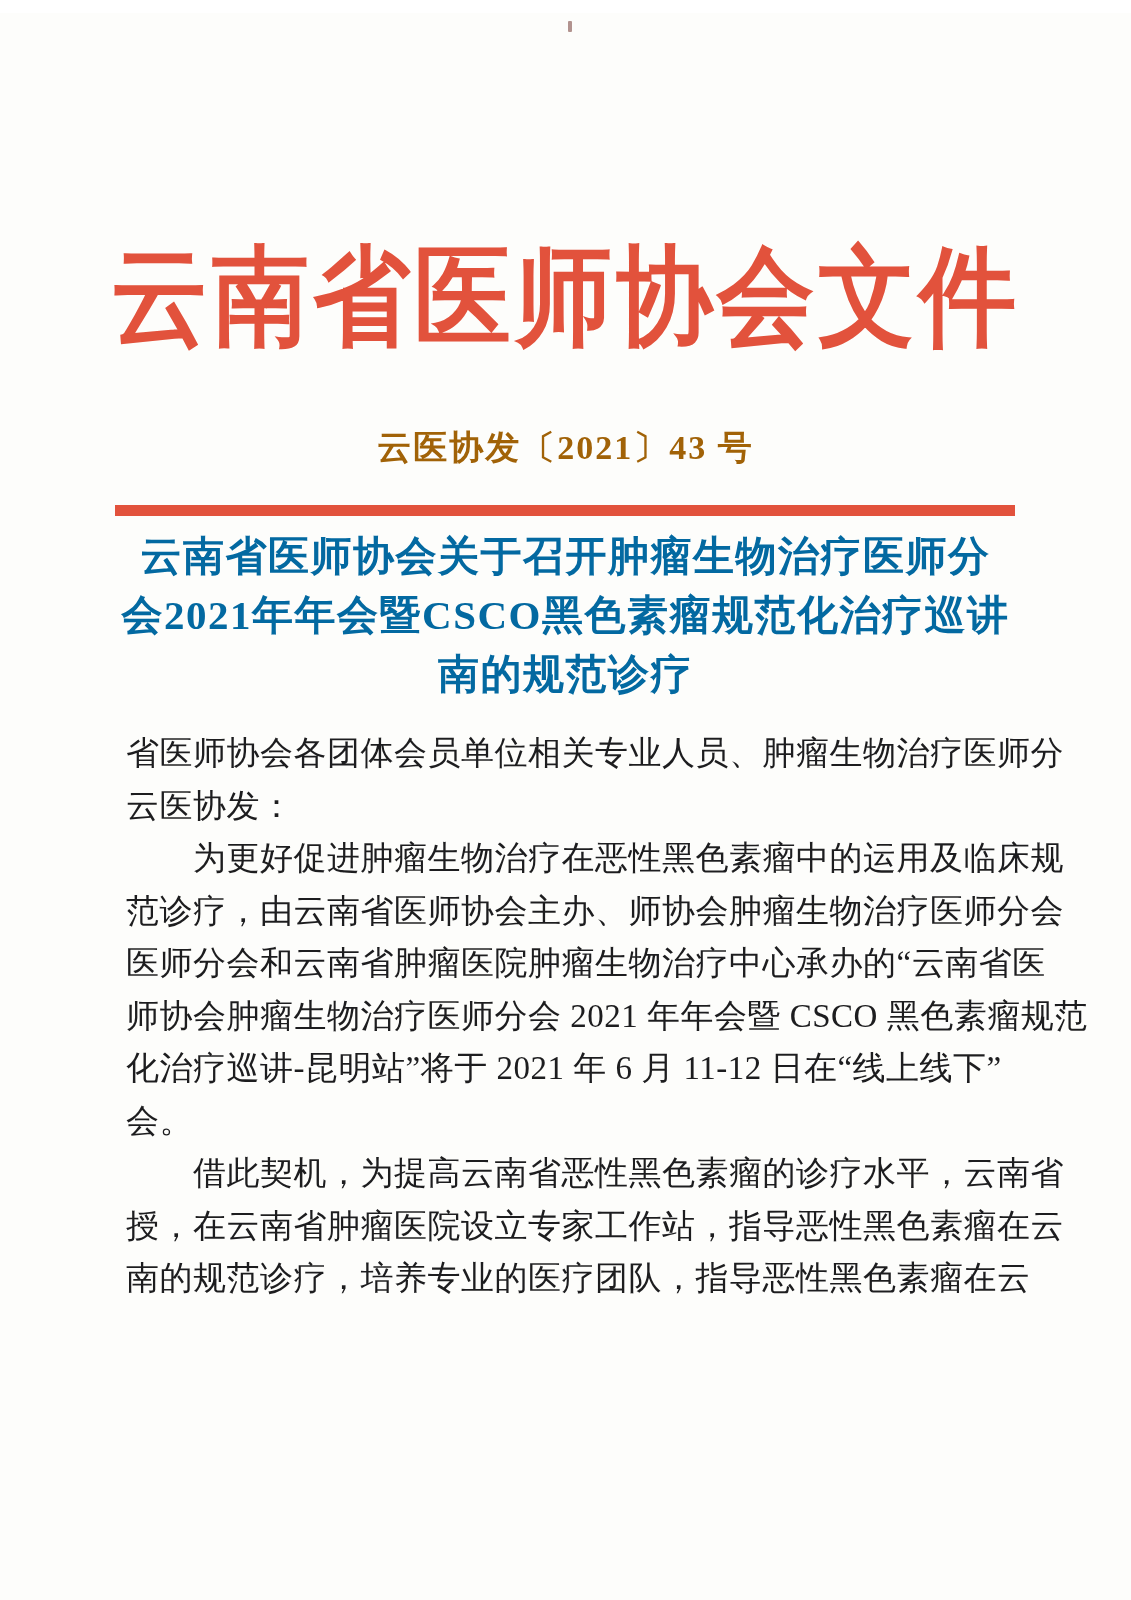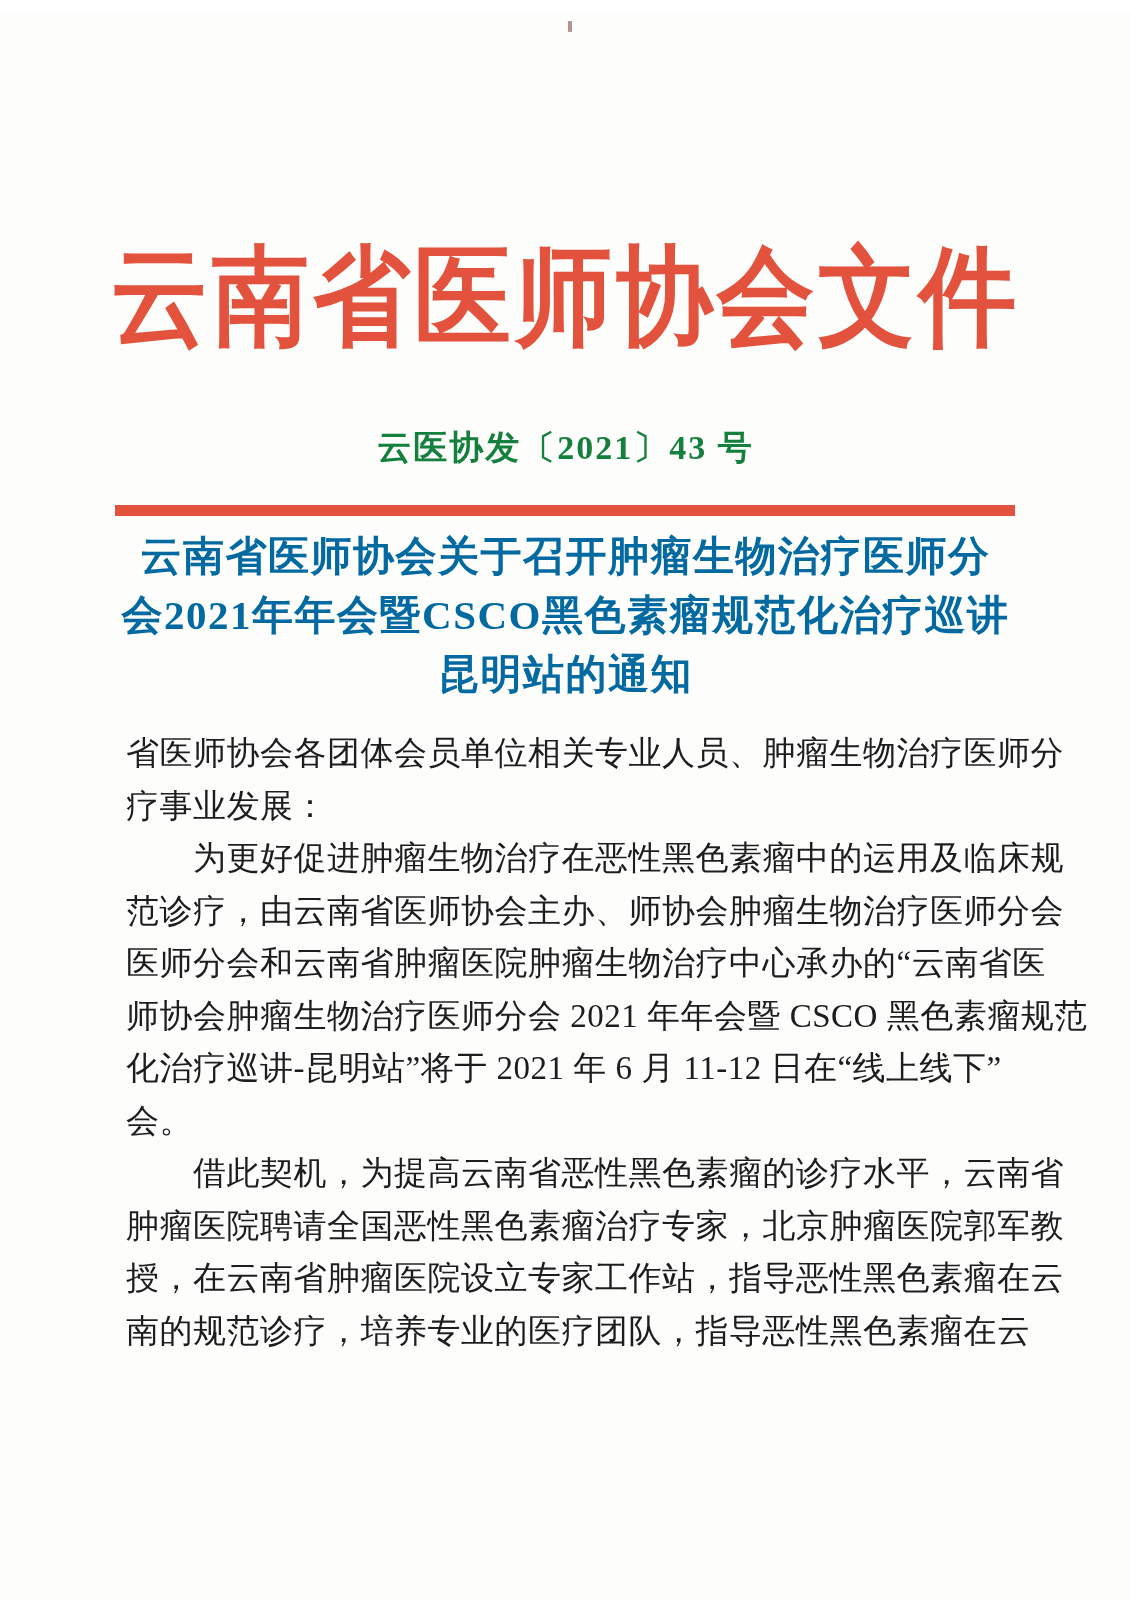--- a/index.html
+++ b/index.html
@@ -50,21 +50,21 @@
 
   .doc-number {
     position: absolute;
     top: 412px;
     left: 0;
     width: 100%;
     text-align: center;
     font-size: 34px;
     font-weight: bold;
     letter-spacing: 2px;
-    color: #15803d;
+    color: #a16207;
   }
 
   .divider {
     position: absolute;
     top: 492px;
     left: 115px;
     width: 900px;
     height: 11px;
     background: var(--accent-red);
   }
@@ -109,45 +109,44 @@
   <div class="doc-number">云医协发〔2021〕43 号</div>
 
   <div class="divider"></div>
 
   <div class="notice-title">
 
       <div class="title-line">云南省医师协会关于召开肿瘤生物治疗医师分</div>
 
       <div class="title-line">会2021年年会暨CSCO黑色素瘤规范化治疗巡讲</div>
 
-      <div class="title-line">昆明站的通知</div>
+      <div class="title-line">南的规范诊疗</div>
     </div>
 
   <div class="body-block">
 
       <div class="body-line">省医师协会各团体会员单位相关专业人员、肿瘤生物治疗医师分</div>
 
-      <div class="body-line">疗事业发展：</div>
+      <div class="body-line">云医协发：</div>
 
       <div class="body-line">　　为更好促进肿瘤生物治疗在恶性黑色素瘤中的运用及临床规</div>
 
       <div class="body-line">范诊疗，由云南省医师协会主办、师协会肿瘤生物治疗医师分会</div>
 
       <div class="body-line">医师分会和云南省肿瘤医院肿瘤生物治疗中心承办的“云南省医</div>
 
       <div class="body-line">师协会肿瘤生物治疗医师分会 2021 年年会暨 CSCO 黑色素瘤规范</div>
 
       <div class="body-line">化治疗巡讲-昆明站”将于 2021 年 6 月 11-12 日在“线上线下”</div>
 
 
       <div class="body-line">会。</div>
 
       <div class="body-line">　　借此契机，为提高云南省恶性黑色素瘤的诊疗水平，云南省</div>
 
-      <div class="body-line">肿瘤医院聘请全国恶性黑色素瘤治疗专家，北京肿瘤医院郭军教</div>
 
       <div class="body-line">授，在云南省肿瘤医院设立专家工作站，指导恶性黑色素瘤在云</div>
 
       <div class="body-line">南的规范诊疗，培养专业的医疗团队，指导恶性黑色素瘤在云</div>
 
     </div>
 
 </div>
 
 </body></html>

